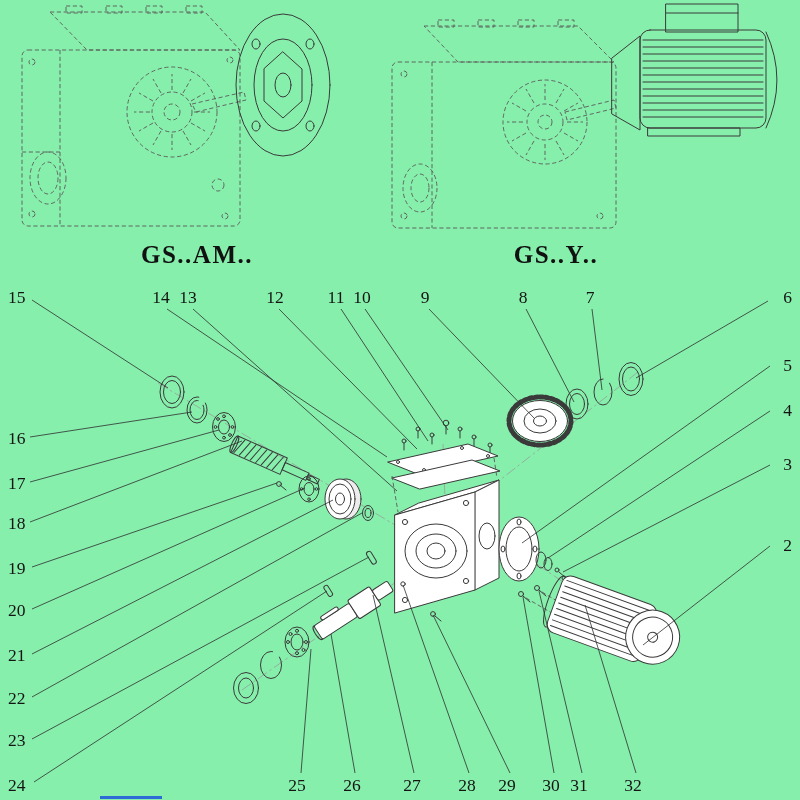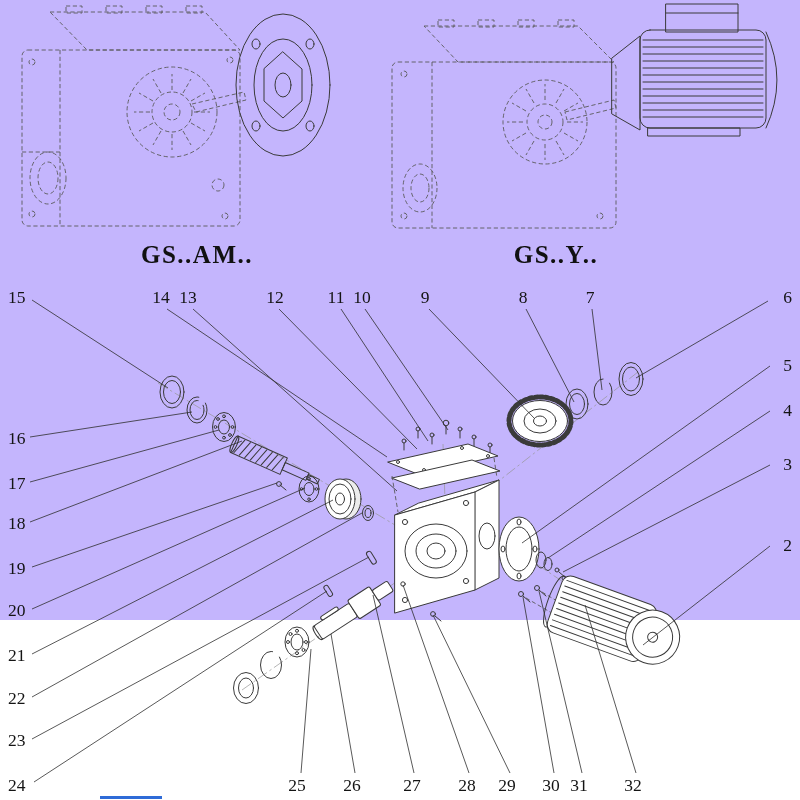--- a/index.html
+++ b/index.html
@@ -1,16 +1,16 @@
 <!DOCTYPE html>
 <html><head>
 <meta charset="utf-8">
 <style>
   html,body{margin:0;padding:0;background:#fff;width:800px;height:800px;overflow:hidden}
-  .stage{position:relative;width:800px;height:620px;background:#c4b5fd}
+  .stage{position:relative;width:800px;height:800px;background:#86efac}
   svg{display:block}
   .sl{stroke:#3a3a3a;stroke-width:1;fill:none;stroke-linecap:round;stroke-linejoin:round}
   .dl{stroke:#5a5a5a;stroke-width:.9;fill:none;stroke-dasharray:4.2 2.6;stroke-linejoin:round}
   .axis{stroke:#979797;stroke-width:.7;stroke-dasharray:11 3 2.5 3;fill:none}
   .ld{stroke:#2e2e2e;stroke-width:.8}
   .co{font-family:"Liberation Serif",serif;font-size:17.5px;fill:#141414}
   .caption{font-family:"Liberation Serif",serif;font-size:25px;font-weight:bold;letter-spacing:1.5px;fill:#111;text-anchor:middle}
   .mid{text-anchor:middle}.end{text-anchor:end}
 </style>
 </head>

